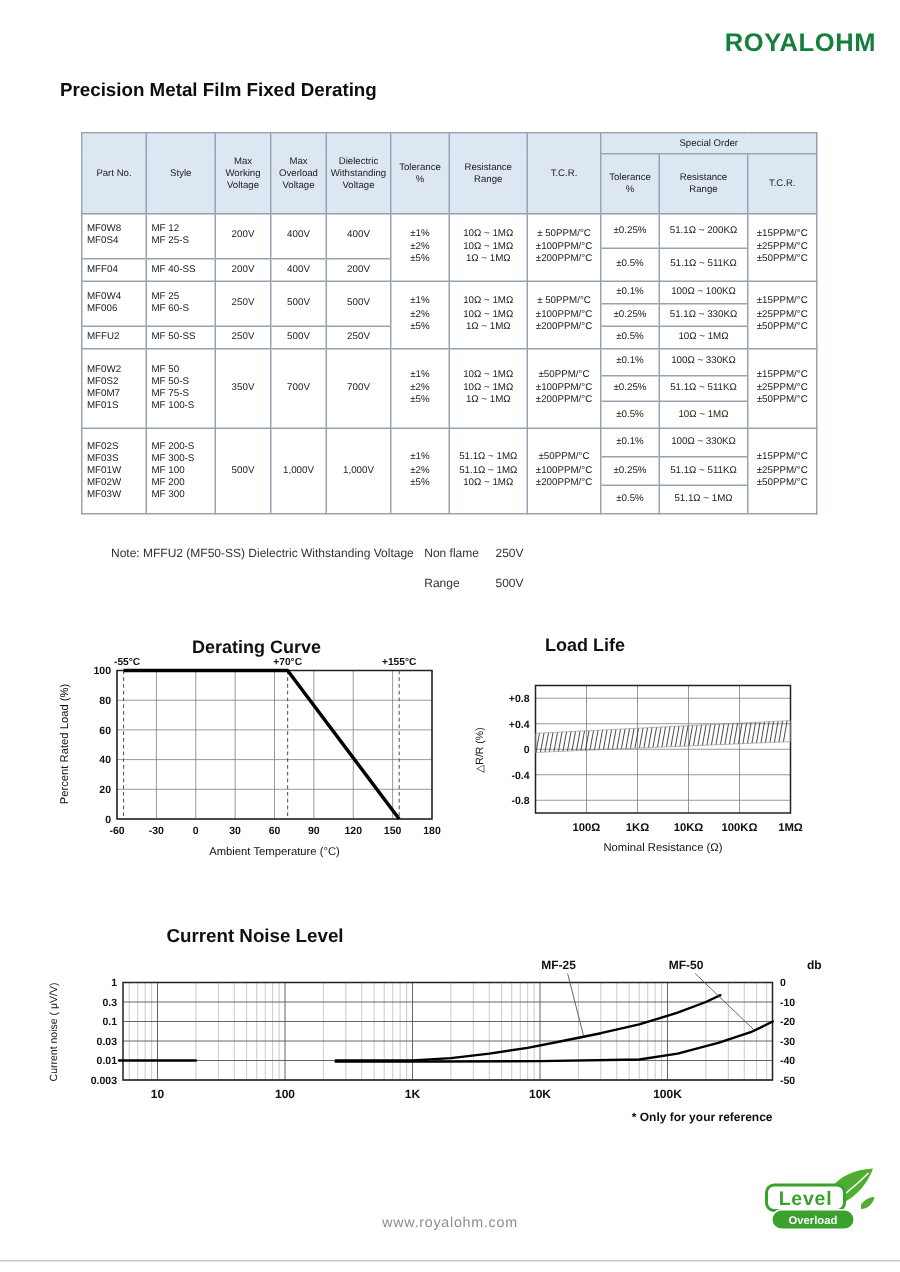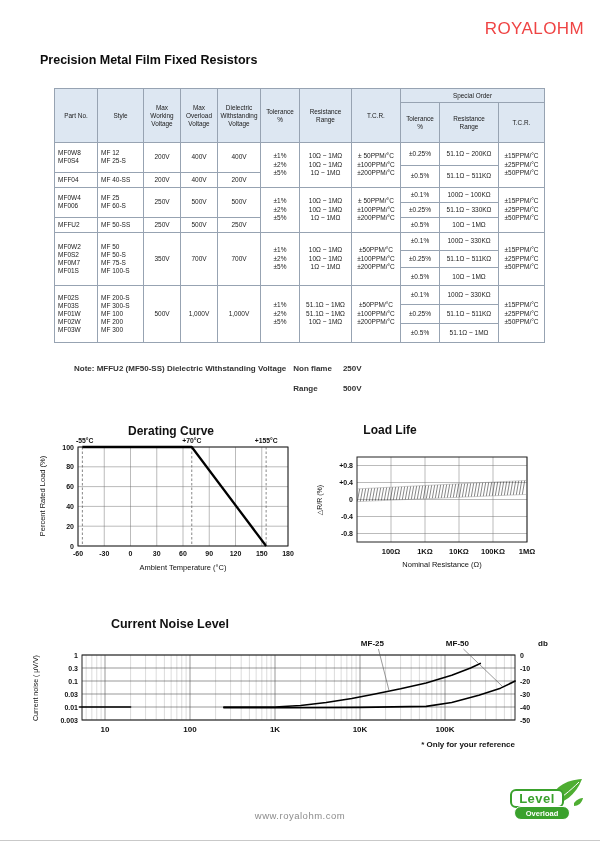--- a/index.html
+++ b/index.html
@@ -1,54 +1,54 @@
 <!DOCTYPE html>
 <html><head>
 <meta charset="utf-8">
 <style>
   html,body{margin:0;padding:0;}
   body{width:600px;height:848px;position:relative;background:#fff;color:#151515;
        font-family:"Liberation Sans","DejaVu Sans",sans-serif;overflow:hidden;}
-  .brand{position:absolute;top:19px;right:16px;font-size:17px;font-weight:400;
-         color:#ef4444;letter-spacing:.4px;}
+  .brand{position:absolute;top:19px;right:16px;font-size:17px;font-weight:700;
+         color:#15803d;letter-spacing:.4px;}
   .page-title{position:absolute;left:40px;top:53px;font-size:12.5px;font-weight:700;color:#0d0d0d;}
   
   #spec-table{border-collapse:collapse;table-layout:fixed;position:absolute;left:54px;top:88px;
               font-size:6.5px;color:#1a1a1a;}
   #spec-table th,#spec-table td{border:1px solid #97a3b2;padding:0;text-align:center;vertical-align:middle;}
   #spec-table th{background:#dde7f2;font-weight:400;white-space:pre-line;line-height:1.25;font-size:6.4px;}
   #spec-table td.text{white-space:pre-line;line-height:1.3;}
   .stack{display:flex;flex-direction:column;height:100%;}
   .stack>div{display:flex;align-items:center;justify-content:center;
              border-bottom:1px solid #97a3b2;white-space:pre-line;line-height:1.25;}
   .stack>div:last-child{border-bottom:none;}
   .stack.left>div{justify-content:flex-start;padding-left:3px;text-align:left;}
   
-  .note{position:absolute;left:74px;top:364px;font-size:8px;color:#333;display:flex;gap:7px;font-weight:bold;}
+  .note{position:absolute;left:74px;top:364px;font-size:8px;color:#333;display:flex;gap:7px;}
   .note-grid{display:grid;grid-template-columns:auto auto;column-gap:16px;row-gap:2px;gap:11px;}
   
   svg.chart{position:absolute;}
   svg.chart text{fill:#111;font-family:"Liberation Sans","DejaVu Sans",sans-serif;}
   
   .footer-url{position:absolute;left:0;top:810px;width:600px;text-align:center;
               font-size:9.5px;color:#8c8c8c;letter-spacing:.5px;}
   .bottom-line{position:absolute;left:0;top:840px;width:600px;border-top:1px solid #c9c9c9;}
   .rohs{position:absolute;right:26px;top:789px;width:64px;height:44px;}
   .rohs-box{border:2px solid #3aa12c;border-radius:6px;color:#3aa12c;font-weight:700;font-size:13px;
             text-align:center;background:#fff;width:50px;letter-spacing:.5px;position:relative;z-index:2;}
   .rohs-pill{background:#3aa12c;color:#fff;border-radius:8px;font-size:7.5px;font-weight:700;
              text-align:center;padding:1.5px 2px;width:50px;margin-top:-2px;margin-left:4px;
              border:1.5px solid #fff;position:relative;z-index:3;}
   .rohs .leaf{position:absolute;right:-10px;top:-12px;width:38px;height:32px;z-index:1;}
 </style>
 </head>
 <body>
 
 <div class="brand">ROYALOHM</div>
-<div class="page-title">Precision Metal Film Fixed Resistors</div>
+<div class="page-title">Precision Metal Film Fixed Derating</div>
 
 <table id="spec-table">
     <colgroup>
       <col style="width: 43px;">
       <col style="width: 46px;">
       <col style="width: 37px;">
       <col style="width: 37px;">
       <col style="width: 43px;">
       <col style="width: 39px;">
       <col style="width: 52px;">

